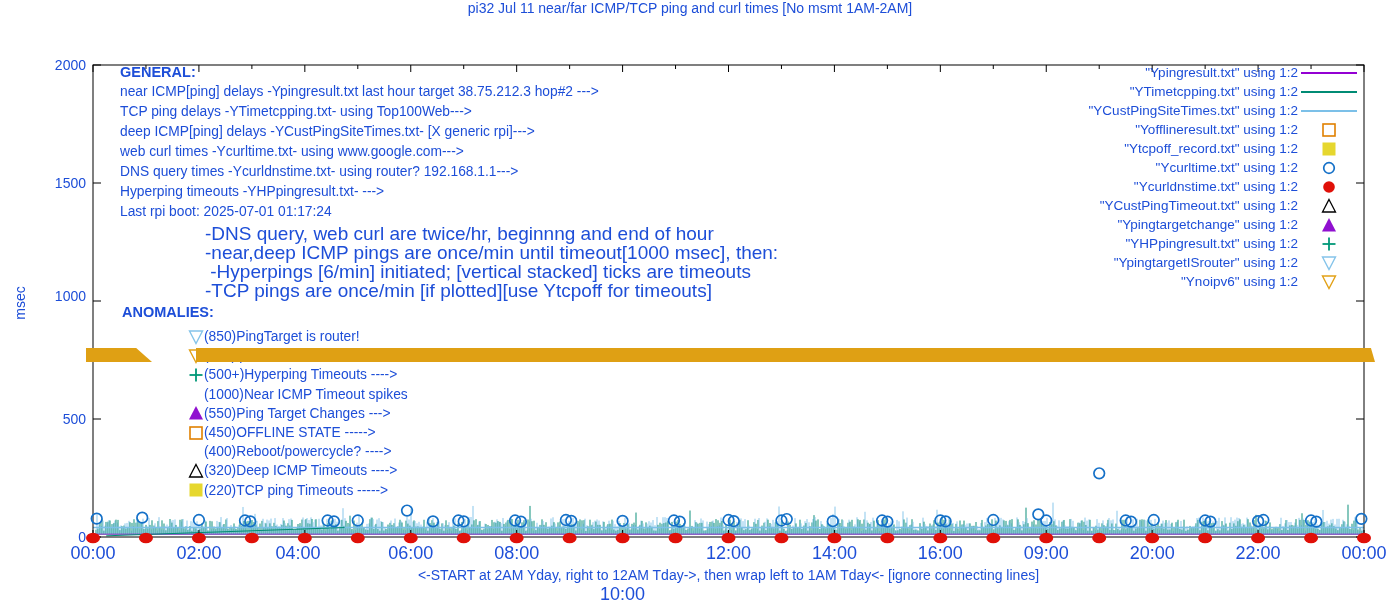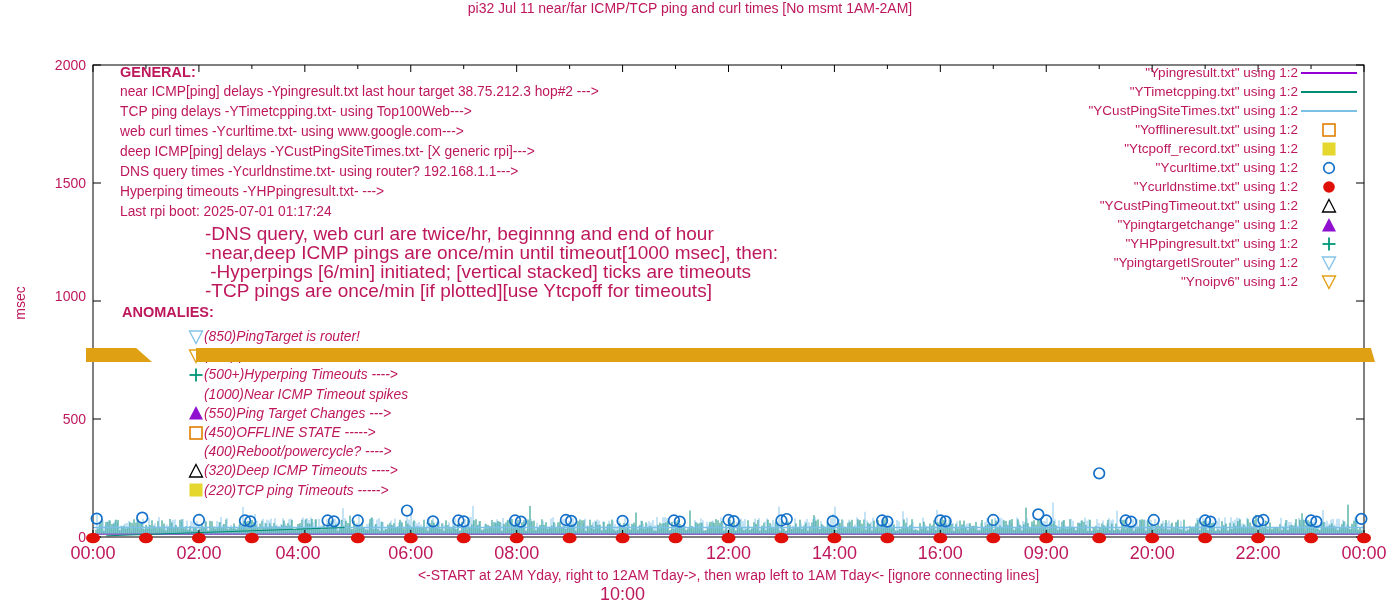--- a/index.html
+++ b/index.html
@@ -1,34 +1,34 @@
 <!DOCTYPE html>
 <html><head>
 <meta charset="utf-8">
 <style>
   html,body{margin:0;padding:0;background:#fff;}
   #screen{position:relative;width:1400px;height:600px;background:#fff;overflow:hidden;
-          font-family:"Liberation Sans",sans-serif;color:#be185d;}
+          font-family:"Liberation Sans",sans-serif;color:#1d4ed8;}
   .abs{position:absolute;}
   #chart-svg{position:absolute;left:0;top:0;z-index:1;}
   #title{left:0;top:16;width:1380px;text-align:center;font-size:14px;z-index:4;}
   #ylabel{left:-30px;top:295px;width:100px;text-align:center;font-size:14px;
           transform:rotate(-90deg);z-index:4;}
   .ytick{width:50px;text-align:right;font-size:14px;z-index:4;}
   .xtick{width:64px;text-align:center;font-size:18px;z-index:4;}
   #caption{left:93px;top:567px;width:1271px;text-align:center;font-size:14px;z-index:4;}
   #general{left:120px;top:64px;z-index:4;}
   .blockhead{font-weight:bold;font-size:14.5px;height:20px;}
   .gline{font-size:13.8px;height:20px;white-space:pre;}
   #general-indent{left:205px;top:223px;z-index:4;}
   .giline{font-size:19px;height:19px;white-space:pre;}
   #anomalies-head{left:122px;top:304px;z-index:4;}
   .anorow{position:absolute;height:19px;display:flex;align-items:center;z-index:4;}
   .anoicon{width:16px;height:16px;display:inline-block;position:relative;z-index:6;}
-  .anolabel{font-size:13.8px;white-space:pre;z-index:4;font-style:italic;}
+  .anolabel{font-size:13.8px;white-space:pre;z-index:4;}
   .legrow{position:absolute;left:1010px;width:350px;height:19px;display:flex;
           align-items:center;justify-content:flex-end;z-index:4;}
   .leglabel{font-size:13.5px;white-space:pre;text-align:right;}
   .legmarker{width:62px;height:16px;display:inline-block;}
   .bandpiece{position:absolute;background:#dfa014;z-index:5;}
   #band-left{left:86px;top:348px;width:66px;height:14px;
              clip-path:polygon(0 0,76% 0,100% 100%,0 100%);}
   #band-main{left:196px;top:348px;width:1170px;height:14px;}
   #band-tail{left:1366px;top:348px;width:9px;height:14px;
              clip-path:polygon(0 0,55% 0,100% 100%,0 100%);}
@@ -1464,22 +1464,22 @@
       <div class="abs xtick" style="left: 1120.17px; top: 543px;">20:00</div>
       <div class="abs xtick" style="left: 1226.08px; top: 543px;">22:00</div>
       <div class="abs xtick" style="left: 1332px; top: 543px;">00:00</div>
     </div>
 
   <div id="general" class="abs">
     <div class="blockhead">GENERAL:</div>
     <div id="general-lines">
         <div class="gline">near ICMP[ping] delays -Ypingresult.txt last hour target 38.75.212.3 hop#2 ---&gt;</div>
         <div class="gline">TCP ping delays -YTimetcpping.txt- using Top100Web---&gt;</div>
+        <div class="gline">deep ICMP[ping] delays -YCustPingSiteTimes.txt- [X generic rpi]---&gt;</div>
         <div class="gline">web curl times -Ycurltime.txt- using www.google.com---&gt;</div>
-        <div class="gline">deep ICMP[ping] delays -YCustPingSiteTimes.txt- [X generic rpi]---&gt;</div>
         <div class="gline">DNS query times -Ycurldnstime.txt- using router? 192.168.1.1---&gt;</div>
         <div class="gline">Hyperping timeouts -YHPpingresult.txt- ---&gt;</div>
         <div class="gline">Last rpi boot: 2025-07-01 01:17:24</div>
       </div>
   </div>
   <div id="general-indent" class="abs">
       <div class="giline">-DNS query, web curl are twice/hr, beginnng and end of hour</div>
       <div class="giline">-near,deep ICMP pings are once/min until timeout[1000 msec], then:</div>
       <div class="giline"> -Hyperpings [6/min] initiated; [vertical stacked] ticks are timeouts</div>
       <div class="giline">-TCP pings are once/min [if plotted][use Ytcpoff for timeouts]</div>

